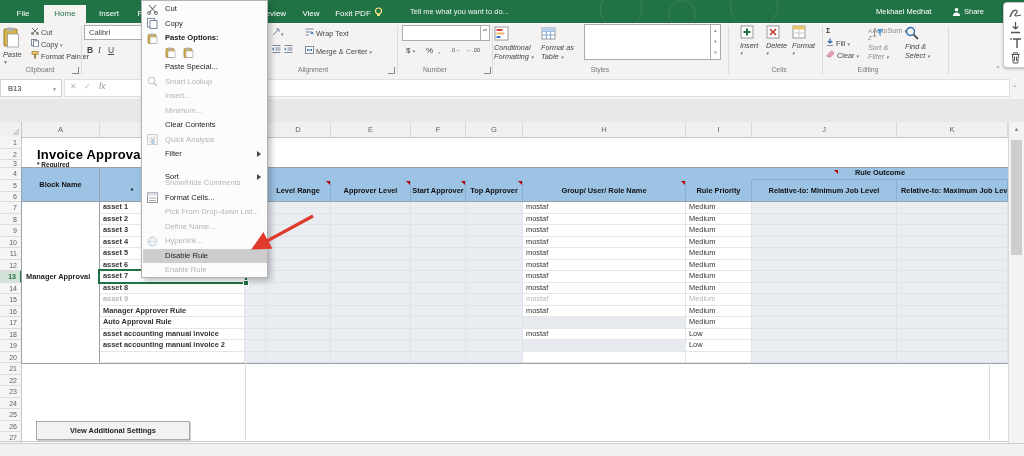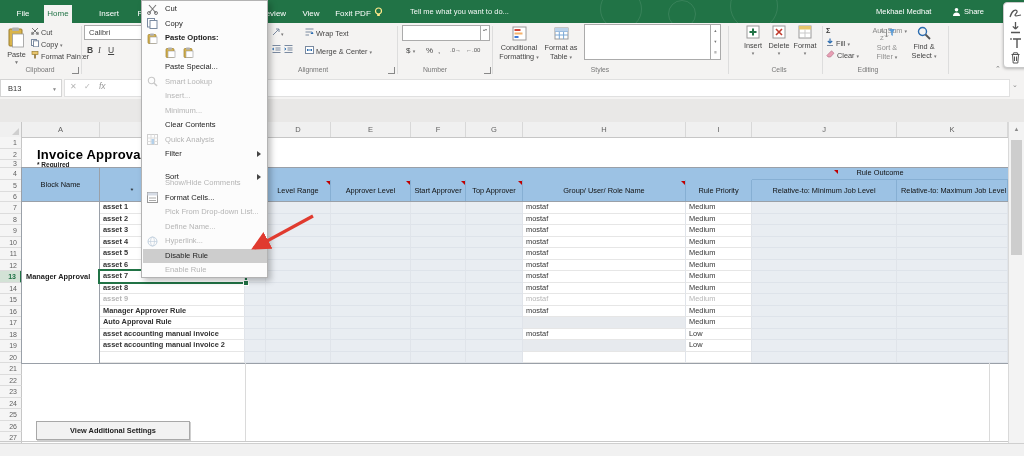--- a/index.html
+++ b/index.html
@@ -16,21 +16,21 @@
   .username{position:absolute;top:7px;font-size:7.5px;color:#fff;}
   
   .ribbon{position:absolute;left:0;top:23px;width:1024px;height:55px;background:#f4f3f2;
           border-bottom:1px solid #d2d0ce;font-size:7.3px;color:#444;}
   .rsep{position:absolute;top:3px;width:1px;height:48px;background:#ddd;}
   .rlabel{position:absolute;top:43px;font-size:6.8px;color:#777;text-align:center;}
   .ritem{position:absolute;white-space:nowrap;color:#444;}
   .dd{color:#777;font-size:5px;}
   .whitebox{position:absolute;background:#fff;border:1px solid #ababab;}
   .launch{position:absolute;width:6px;height:6px;border-right:1px solid #888;border-bottom:1px solid #888;}
-  .bigbtn{position:absolute;text-align:center;font-size:7.3px;color:#444;}
+  .bigbtn{position:absolute;font-size:7.3px;color:#444;font-style:italic;}
   
   .fbar{position:absolute;left:0;top:78px;width:1024px;height:21px;background:#f4f3f2;border-bottom:1px solid #d8d8d8;}
   .namebox{position:absolute;left:0;top:1px;width:62px;height:18px;background:#fff;border:1px solid #d4d4d4;
            font-size:7.5px;color:#333;line-height:18px;padding-left:7px;box-sizing:border-box;}
   .finput{position:absolute;left:64px;top:1px;right:14px;height:18px;background:#fff;border:1px solid #e0e0e0;box-sizing:border-box;}
   .band{position:absolute;left:0;top:99px;width:1024px;height:23px;background:#e9e8e7;border-bottom:1px solid #d0cfce;}
   
   .colhrow{position:absolute;left:0;top:122px;width:1008px;height:15px;background:#f0f0f0;border-bottom:1px solid #c6c6c6;}
   .colh{position:absolute;top:122px;height:15px;line-height:15px;text-align:center;font-size:7.5px;color:#5f5f5f;
         border-right:1px solid #d8d8d8;box-sizing:border-box;}
@@ -42,21 +42,21 @@
   .sheetbg{position:absolute;left:22px;top:137px;width:986px;height:306px;background:#fff;}
   
   .cell{position:absolute;box-sizing:border-box;font-size:7.4px;color:#333;line-height:1.45;
         white-space:nowrap;overflow:hidden;border-bottom:1px solid #e6e6e6;border-right:1px solid #e0e4ea;}
   .cell.shade{background:#e9edf2;border-bottom:1px solid #dee3ea;}
   .cell.nameC{font-weight:bold;padding-left:3px;background:#fff;}
   .cell.valC{padding-left:3px;background:#fff;}
   .cell.emptyH{background:#e7eaee;}
   .dim{color:#b5b5b5 !important;}
   .bluehead{position:absolute;background:#9cc2e4;}
-  .bh-text{position:absolute;font-weight:normal;color:#111;font-size:7.4px;text-align:center;line-height:1.2;
+  .bh-text{position:absolute;font-weight:bold;color:#111;font-size:7.4px;text-align:center;line-height:1.2;
            display:flex;align-items:center;justify-content:center;box-sizing:border-box;border-right:1px solid #86afd3;}
   .cmark{position:absolute;width:0;height:0;border-left:4px solid transparent;border-top:4px solid #c00000;}
   .tborder{position:absolute;border:1px solid #a7acb2;box-sizing:border-box;pointer-events:none;}
   .selbox{position:absolute;border:2px solid #217346;box-sizing:border-box;pointer-events:none;}
   .selhandle{position:absolute;width:4px;height:4px;background:#217346;border:1px solid #fff;}
   .formbtn{position:absolute;background:#f2f2f2;border:1px solid #a8a8a8;box-shadow:1px 1px 0 #cfcfcf;
            font-size:7.4px;font-weight:bold;color:#222;display:flex;align-items:center;justify-content:center;}
   .sheettitle{position:absolute;font-size:13px;font-weight:bold;color:#000;letter-spacing:.2px;}
   .sheetsub{position:absolute;font-size:6.5px;font-weight:bold;color:#222;}
   
@@ -86,21 +86,21 @@
 <body>
 
 <div id="app">
 
   <div class="titlebar">
     <div class="deco" style="left:600px;top:-12px;width:40px;height:40px;"></div>
     <div class="deco" style="left:668px;top:0px;width:26px;height:26px;"></div>
     <div class="deco" style="left:730px;top:-18px;width:46px;height:46px;"></div>
     <div id="tabs">
         <div class="tab" style="left:6px;width:34px;">File</div>
-        <div class="tab active" style="left:44px;width:28px;">Home</div>
+        <div class="tab active" style="left:44px;width:42px;">Home</div>
         <div class="tab" style="left:90px;width:38px;">Insert</div>
         <div class="tab" style="left:132px;width:56px;">Page Layout</div>
         <div class="tab" style="left:192px;width:46px;">Formulas</div>
         <div class="tab" style="left:242px;width:28px;">Data</div>
         <div class="tab" style="left:254px;width:38px;">Review</div>
         <div class="tab" style="left:296px;width:30px;">View</div>
         <div class="tab" style="left:330px;width:46px;">Foxit PDF</div>
       </div>
     <svg class="abs" style="left:374px;top:7px;" width="9" height="10" viewBox="0 0 9 10">
       <circle cx="4.5" cy="4" r="3" fill="none" stroke="#ffe98a" stroke-width="1.2"></circle>

